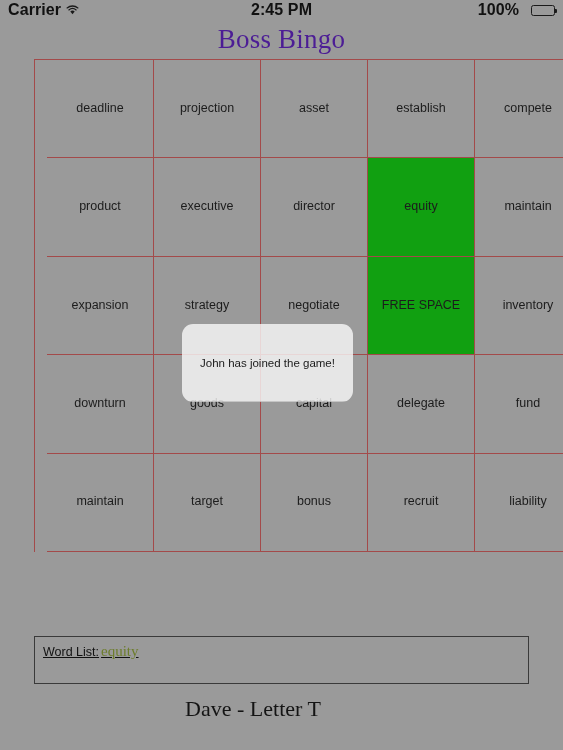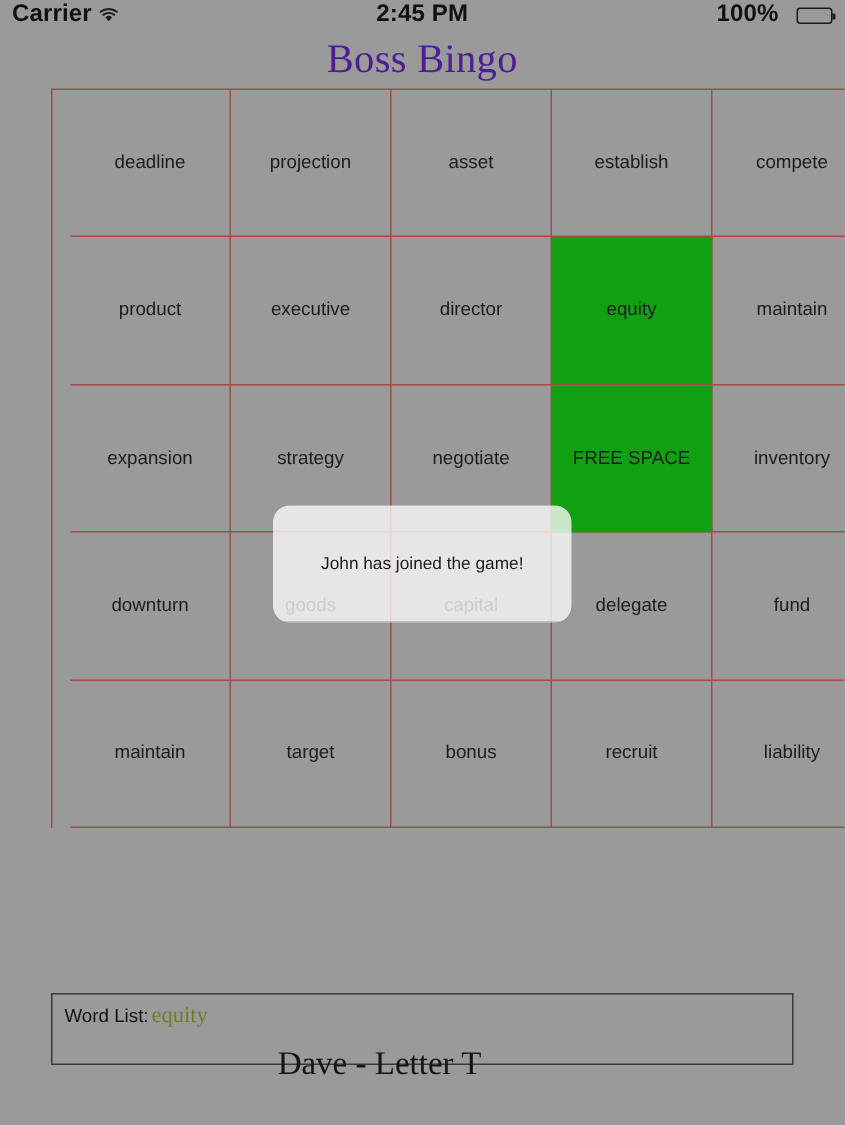--- a/index.html
+++ b/index.html
@@ -117,28 +117,29 @@
     line-height: 1.1;
   }
   .cell.marked {
     background: #11a011;
   }
 
   
   .wordlist-box {
     position: absolute;
     left: 34px;
-    top: 662px;
+    top: 636px;
     width: 495px;
     height: 48px;
     border: 1px solid #3a3a3a;
     box-sizing: border-box;
     padding: 6px 8px 0 8px;
     font-size: 12.5px;
     color: #111;
+    text-decoration: underline;
   }
   .wordlist-word {
     font-family: "Liberation Serif", serif;
     font-size: 15px;
     color: #6d7d2c;
     margin-left: 2px;
   }
 
   
   .footer-label {
@@ -149,22 +150,22 @@
     text-align: center;
     font-family: "Liberation Serif", serif;
     font-size: 22px;
     color: #141414;
   }
 
   
   .alert-dialog {
     position: absolute;
     left: 182px;
-    top: 337px;
-    width: 199px;
+    top: 324px;
+    width: 171px;
     height: 78px;
     background: rgba(249, 249, 249, 0.80);
     border-radius: 11px;
     box-sizing: border-box;
     display: flex;
     flex-direction: column;
     overflow: hidden;
     box-shadow: 0 0 0.5px rgba(0,0,0,0.12);
   }
   .alert-message {

